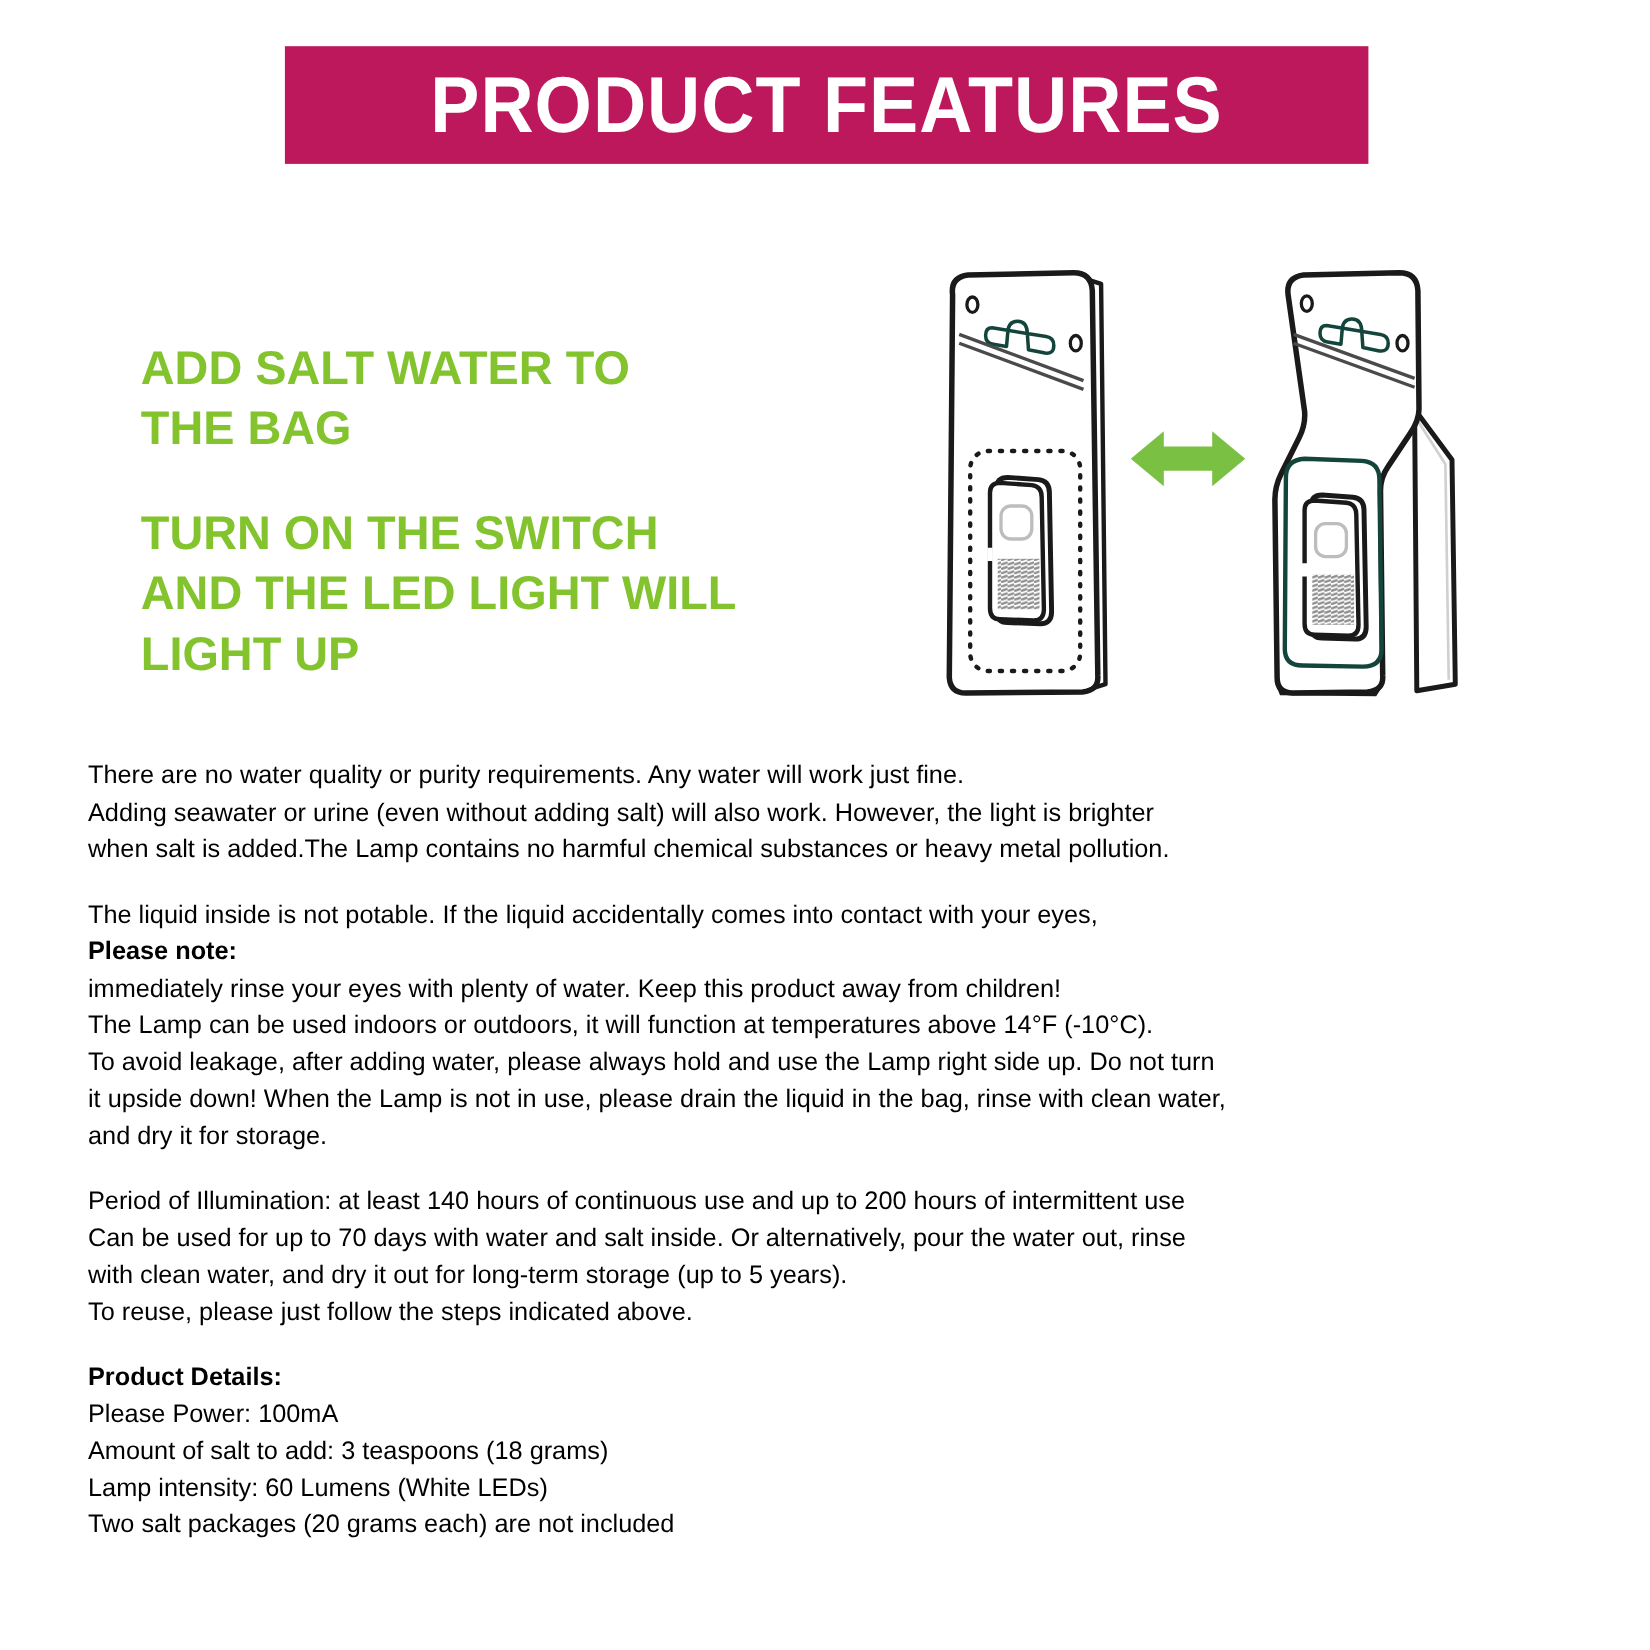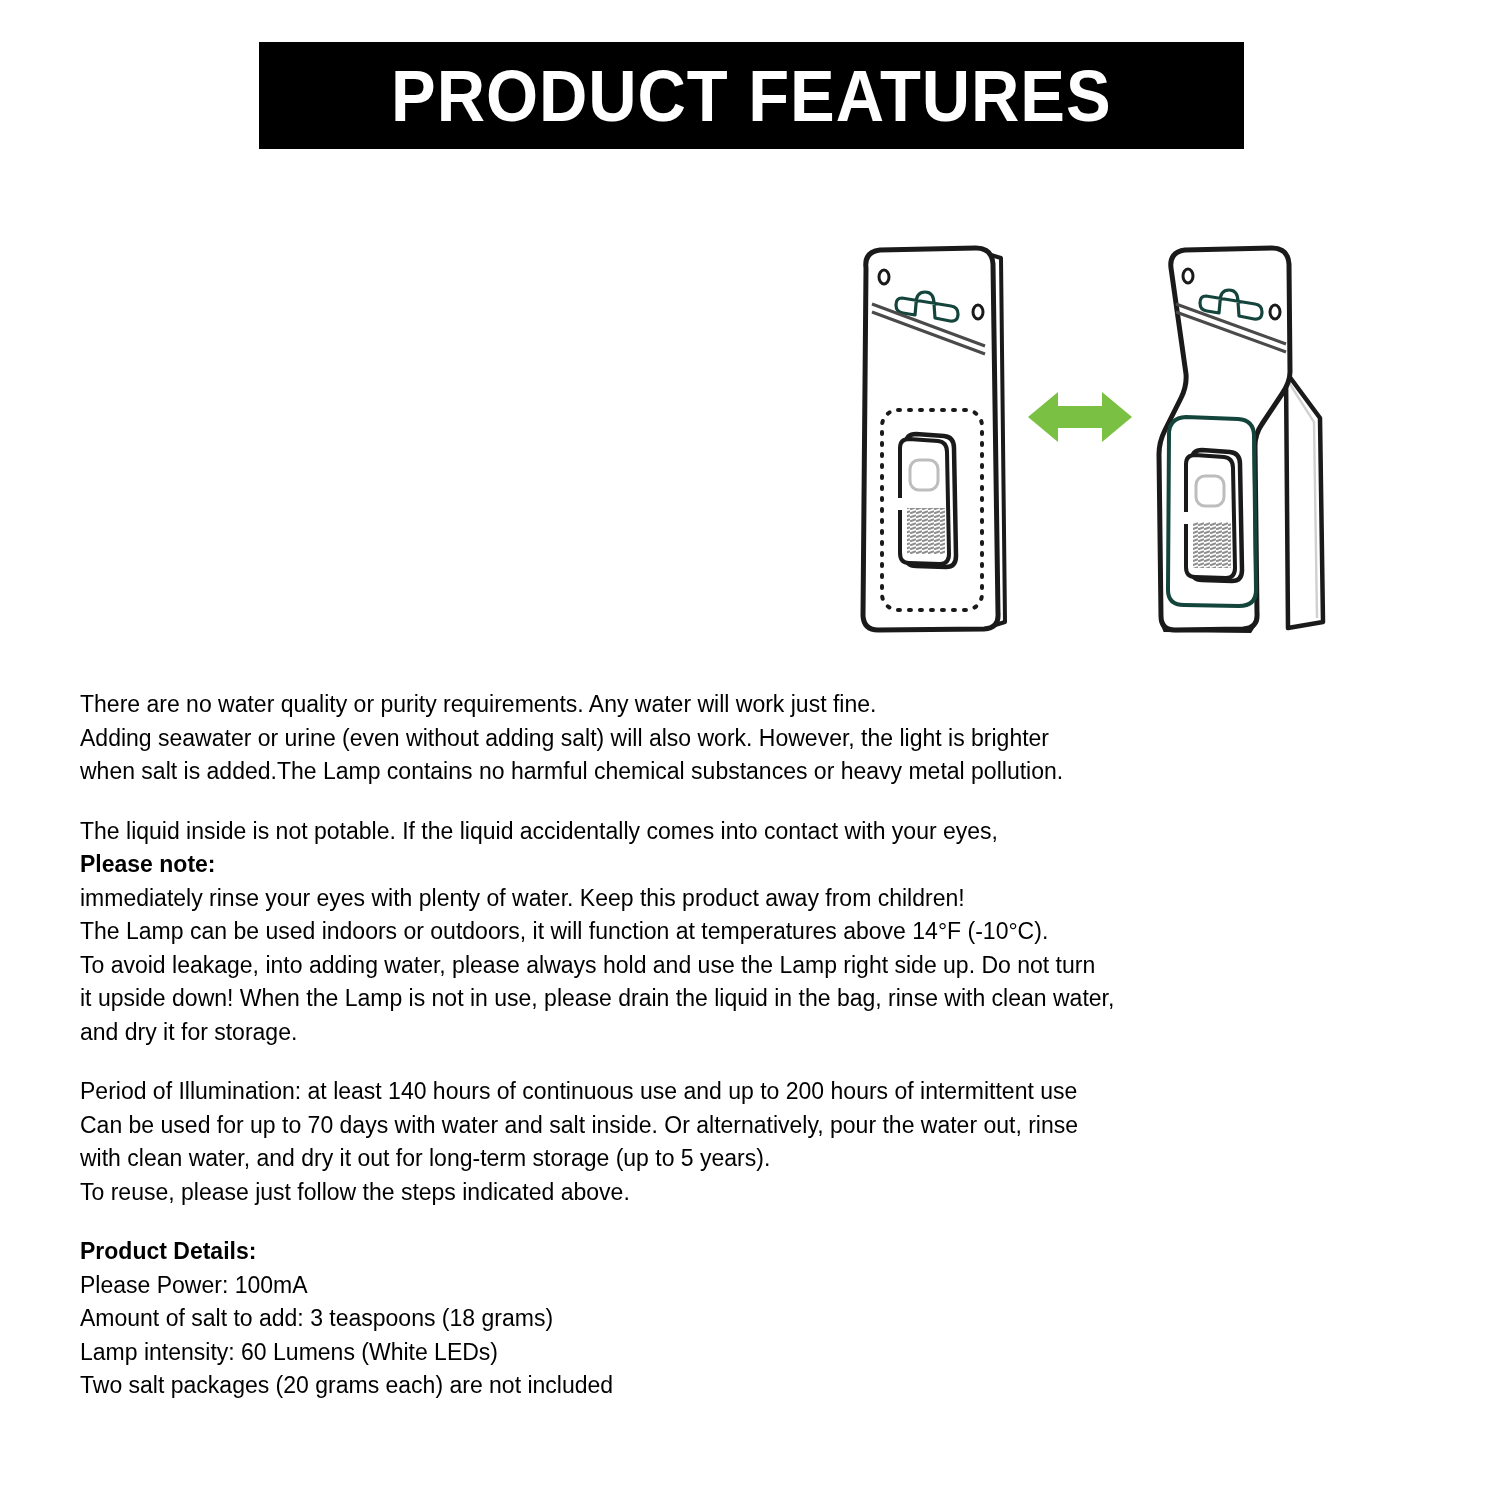--- a/index.html
+++ b/index.html
@@ -11,21 +11,21 @@
     color:#000000;
     overflow:hidden;
   }
   .page { position:relative; width:1500px; height:1500px; }
 
   
   .banner {
     position:absolute;
     left:259px; top:42px;
     width:985px; height:107px;
-    background:#000000;
+    background:#be185d;
     display:flex; align-items:center; justify-content:center;
   }
   .banner-title {
     color:#ffffff;
     font-size:72px;
     font-weight:bold;
     letter-spacing:1px;
     line-height:1;
     transform:scaleX(0.93);
     white-space:nowrap;
@@ -69,20 +69,31 @@
 </style>
 </head>
 <body>
 
 <div class="page">
 
   <div class="banner">
     <div class="banner-title">PRODUCT FEATURES</div>
   </div>
 
+  <div class="headings">
+    <div class="head-block">
+      <span class="head-line">ADD SALT WATER TO</span>
+      <span class="head-line">THE BAG</span>
+    </div>
+    <div class="head-block second">
+      <span class="head-line">TURN ON THE SWITCH</span>
+      <span class="head-line">AND THE LED LIGHT WILL</span>
+      <span class="head-line">LIGHT UP</span>
+    </div>
+  </div>
 
   <div class="illustration">
     <svg viewBox="0 0 570 420" xmlns="http://www.w3.org/2000/svg">
       <defs>
         <pattern id="grille" width="6" height="4" patternUnits="userSpaceOnUse">
           <rect width="6" height="4" fill="#ffffff"></rect>
           <path d="M0 3.4 L6 1.2" stroke="#8f8f8f" stroke-width="2.1"></path>
         </pattern>
       </defs>
 
@@ -169,21 +180,21 @@
       <span class="line">There are no water quality or purity requirements. Any water will work just fine.</span>
       <span class="line">Adding seawater or urine (even without adding salt) will also work. However, the light is brighter</span>
       <span class="line">when salt is added.The Lamp contains no harmful chemical substances or heavy metal pollution.</span>
     </div>
 
     <div class="para">
       <span class="line">The liquid inside is not potable. If the liquid accidentally comes into contact with your eyes,</span>
       <span class="line bold">Please note:</span>
       <span class="line">immediately rinse your eyes with plenty of water. Keep this product away from children!</span>
       <span class="line">The Lamp can be used indoors or outdoors, it will function at temperatures above 14°F (-10°C).</span>
-      <span class="line">To avoid leakage, into adding water, please always hold and use the Lamp right side up. Do not turn</span>
+      <span class="line">To avoid leakage, after adding water, please always hold and use the Lamp right side up. Do not turn</span>
       <span class="line">it upside down! When the Lamp is not in use, please drain the liquid in the bag, rinse with clean water,</span>
       <span class="line">and dry it for storage.</span>
     </div>
 
     <div class="para">
       <span class="line">Period of Illumination: at least 140 hours of continuous use and up to 200 hours of intermittent use</span>
       <span class="line">Can be used for up to 70 days with water and salt inside. Or alternatively, pour the water out, rinse</span>
       <span class="line">with clean water, and dry it out for long-term storage (up to 5 years).</span>
       <span class="line">To reuse, please just follow the steps indicated above.</span>
     </div>

